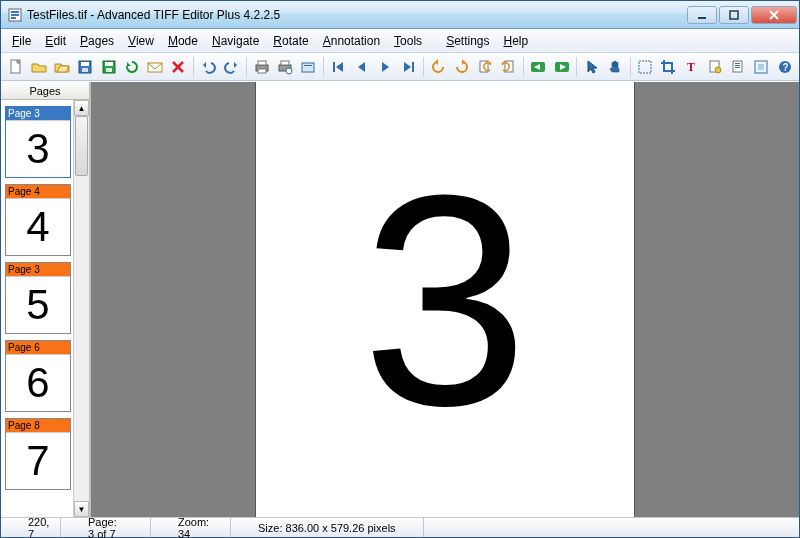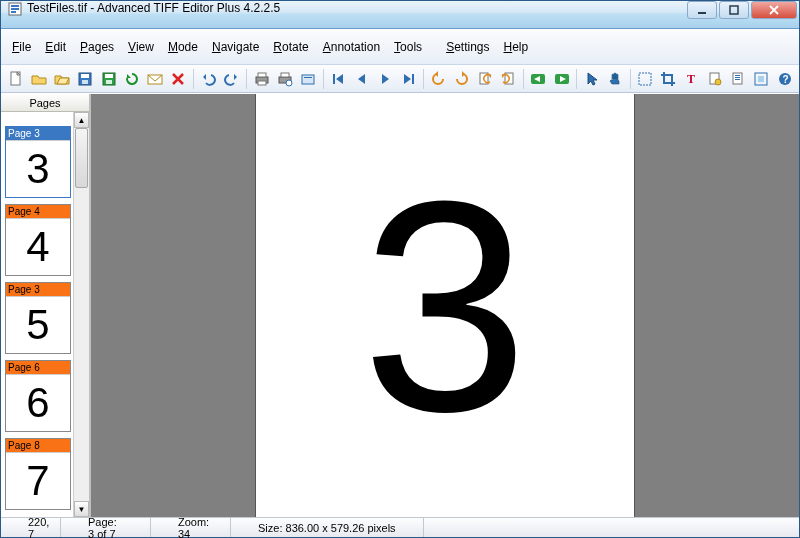--- a/index.html
+++ b/index.html
@@ -1,43 +1,43 @@
 <!DOCTYPE html>
 <html><head>
 <meta charset="utf-8">
 <style>
 * { margin: 0; padding: 0; box-sizing: border-box; }
 body { font-family: "Segoe UI", Tahoma, sans-serif; font-size: 11px; background: #d4d0c8; overflow: hidden; width: 800px; height: 538px; }
 
 .window { width: 800px; height: 538px; display: flex; flex-direction: column; border: 1px solid #2a5a8a; background: #f0f0f0; }
 
-.titlebar { height: 28px; background: linear-gradient(to bottom, #eaf3fb 0%, #d7e9f7 40%, #bddff4 50%, #a7d1ed 100%); display: flex; align-items: flex-start; padding: 0 2px 0 6px; border-bottom: 1px solid #6a9ac9; }
+.titlebar { height: 28px; background: linear-gradient(to bottom, #eaf3fb 0%, #d7e9f7 40%, #bddff4 50%, #a7d1ed 100%); display: flex; align-items: center; padding: 0 2px 0 6px; border-bottom: 1px solid #6a9ac9; }
 .titlebar-icon { width: 16px; height: 16px; margin-right: 4px; display:flex; align-items:center; justify-content:center; }
 .titlebar-text { flex: 1; color: #000; font-size: 12px; }
 .win-controls { display: flex; gap: 0; }
 .win-btn { width: 30px; height: 18px; border: 1px solid #8aa8c8; border-radius: 3px; margin-left: 2px; display: flex; align-items: center; justify-content: center; font-size: 10px; cursor: pointer; }
 .win-min, .win-max { background: linear-gradient(to bottom, #e9f2fb, #c3dcf1); }
 .win-close { background: linear-gradient(to bottom, #f1a7a0, #d64f3e); color: #fff; width: 46px; }
 .win-close svg, .win-min svg, .win-max svg { display:block; }
 
-.menubar { height: 36px; background: linear-gradient(to bottom, #fbfcfd, #e8eef7); border-bottom: 1px solid #c9d6e8; display: flex; align-items: center; padding: 0 4px; }
+.menubar { height: 24px; background: linear-gradient(to bottom, #fbfcfd, #e8eef7); border-bottom: 1px solid #c9d6e8; display: flex; align-items: center; padding: 0 4px; }
 .menu-item { padding: 2px 7px; cursor: pointer; font-size: 12px; }
 .menu-item .ul { text-decoration: underline; }
 
 .toolbar { height: 28px; background: linear-gradient(to bottom, #fdfdfe, #e6edf6); border-bottom: 1px solid #bcc8da; display: flex; align-items: center; padding: 0 4px; gap: 2px; overflow: hidden; }
 .tb-btn { width: 22px; height: 22px; display: flex; align-items: center; justify-content: center; border: 1px solid transparent; border-radius: 3px; cursor: pointer; }
 .tb-sep { width: 1px; height: 20px; background: #c7d1df; margin: 0 2px; }
 .tb-btn svg { display: block; }
 
 .workspace { flex: 1; display: flex; min-height: 0; border-top: 1px solid #fff; }
 
 .pages-panel { width: 90px; background: #ece9d8; border-right: 2px solid #bfbfbf; display: flex; flex-direction: column; }
 .pages-header { height: 18px; background: linear-gradient(to bottom, #fefefe, #e8e8e2); border-bottom: 1px solid #bcbcb0; text-align: center; font-size: 11px; line-height: 18px; }
 .pages-list { flex: 1; display: flex; overflow: hidden; }
-.thumbs { flex: 1; overflow: hidden; padding: 14px 2px 2px 4px; background: #fff; }
+.thumbs { flex: 1; overflow: hidden; padding: 6px 2px 2px 4px; background: #fff; }
 .thumb { border: 1px solid #888; margin-bottom: 6px; background: #fff; cursor: pointer; }
 .thumb.selected { border: 1px solid #3a78c4; }
 .thumb-hdr { font-size: 10px; padding: 1px 2px; border-bottom: 1px solid #ccc; background: #f97316; }
 .thumb.selected .thumb-hdr { background: #3a78c4; color: #fff; }
 .thumb-body { height: 56px; display: flex; align-items: center; justify-content: center; font-size: 42px; font-family: Arial, sans-serif; }
 .thumbs-scroll { width: 16px; background: #efefef; border-left: 1px solid #cfcfcf; display: flex; flex-direction: column; }
 .scroll-btn { height: 16px; background: linear-gradient(to bottom, #fefefe, #dedede); border: 1px solid #b8b8b8; display:flex; align-items:center; justify-content:center; font-size:8px; cursor:pointer; }
 .scroll-track { flex: 1; position: relative; }
 .scroll-thumb { position: absolute; left: 1px; right: 1px; top: 0; height: 60px; background: linear-gradient(to bottom, #f4f4f4, #d8d8d8); border: 1px solid #a8a8a8; border-radius: 2px; cursor:pointer; }
 

